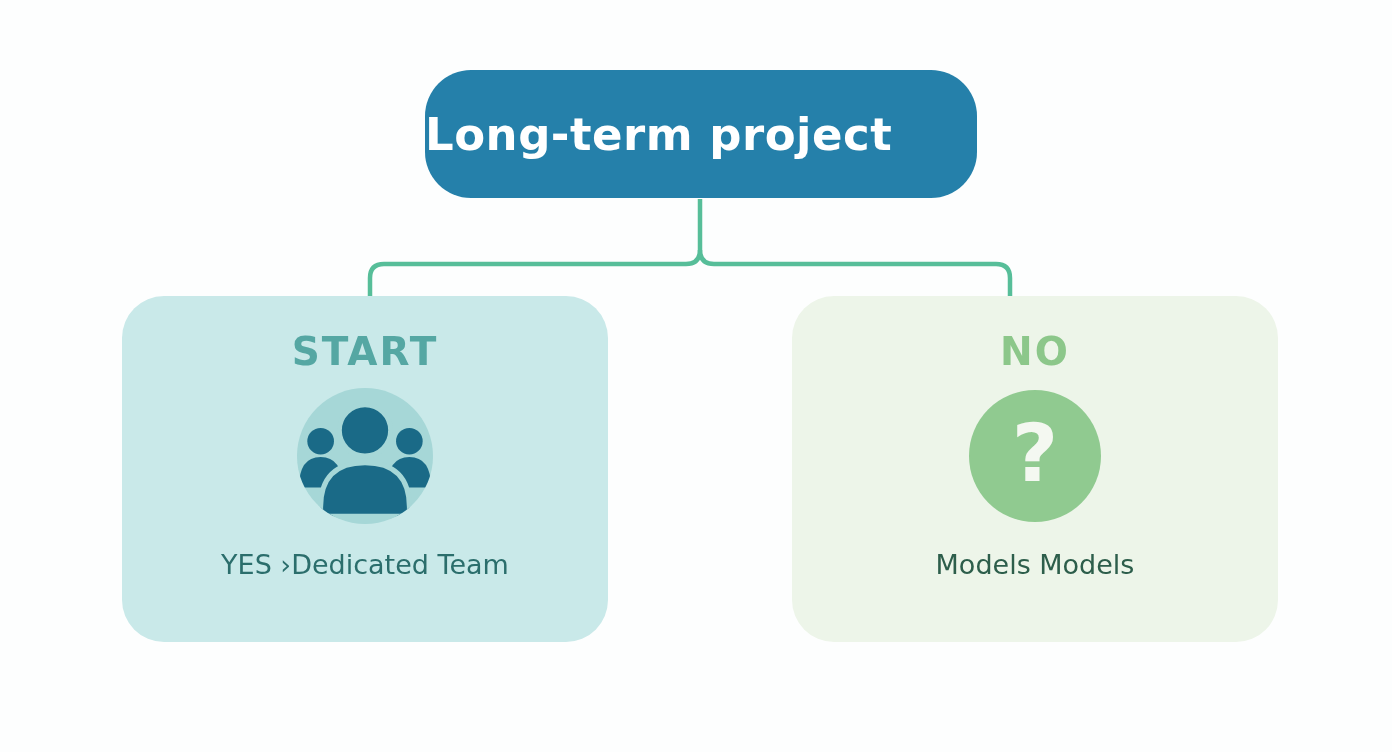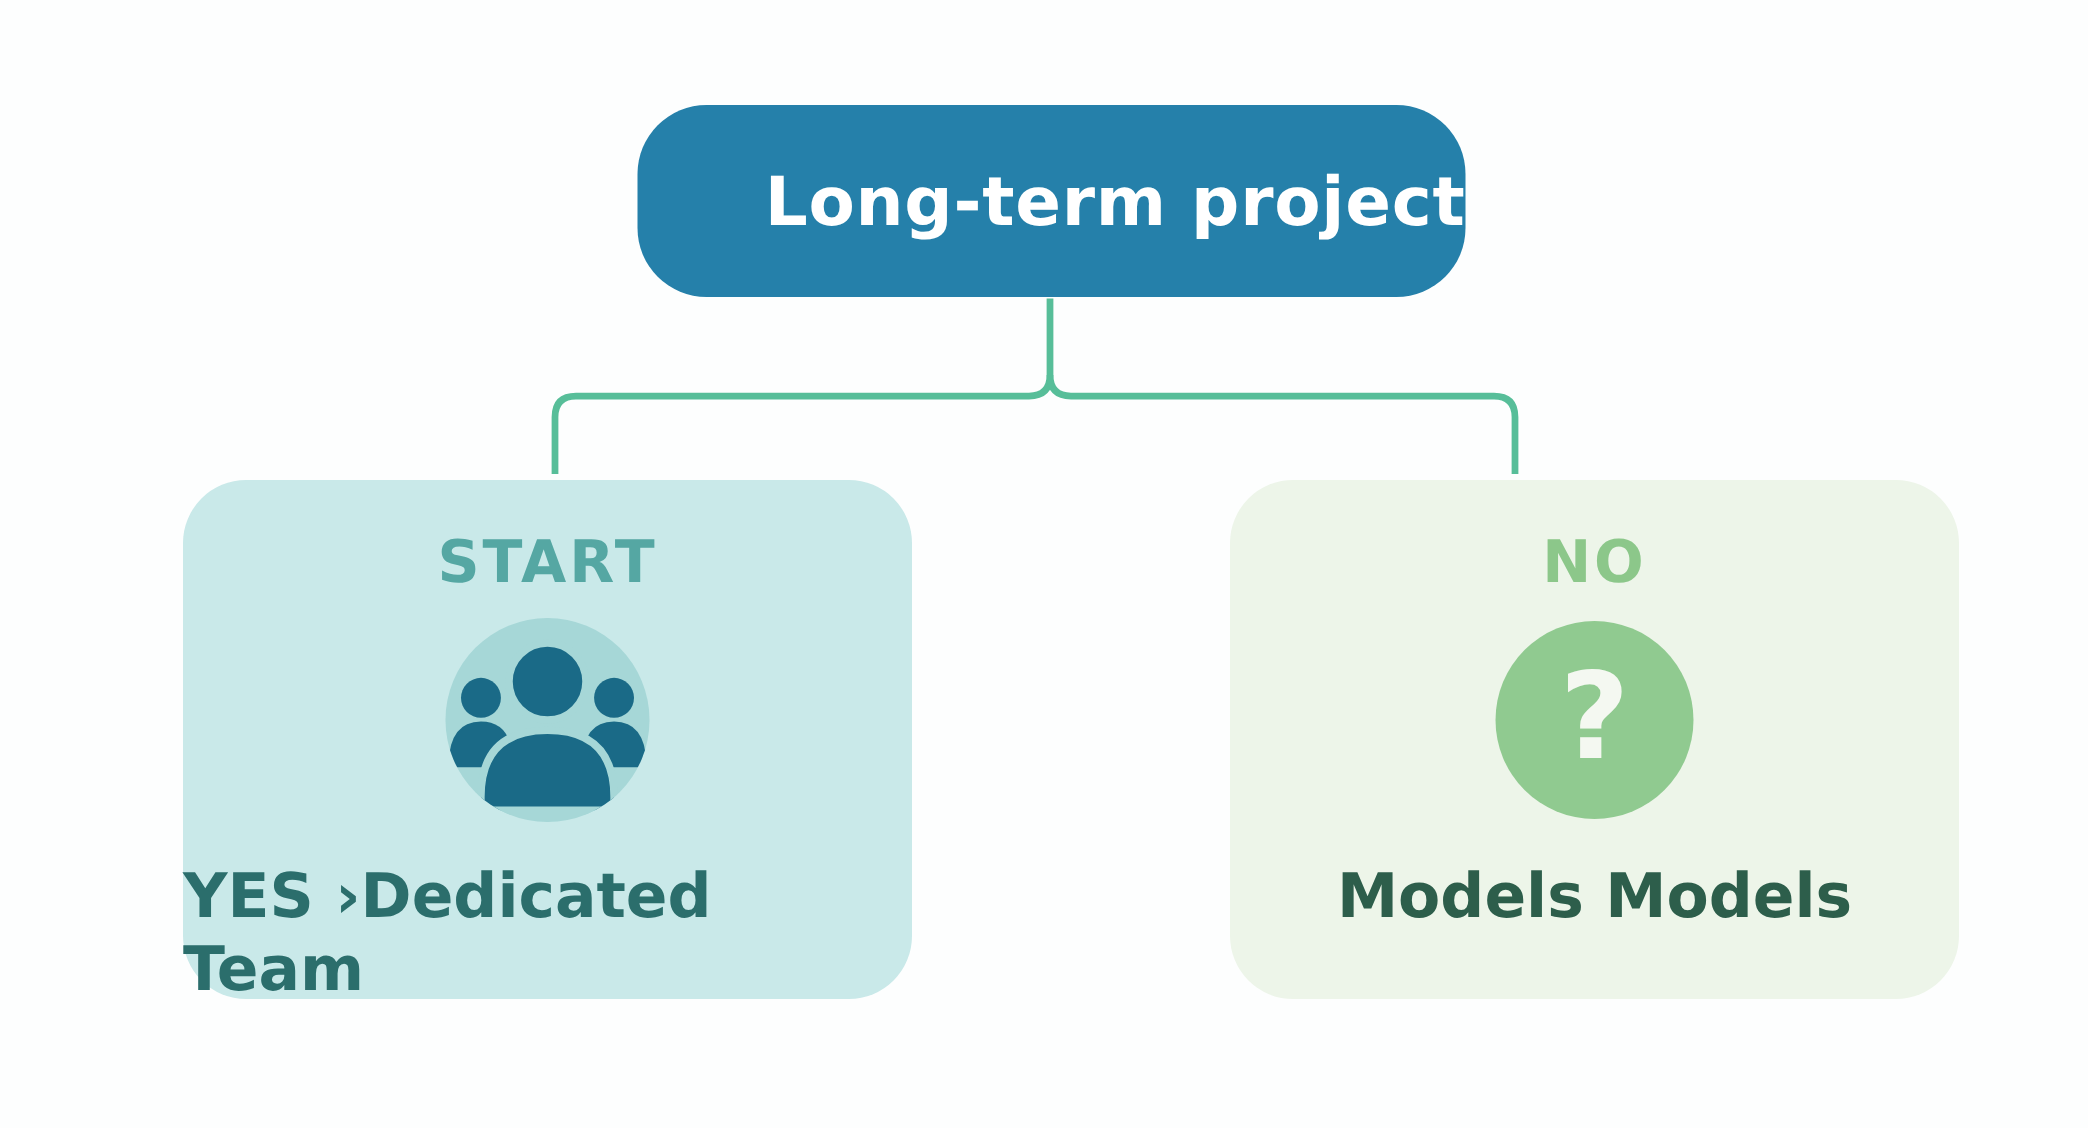--- a/index.html
+++ b/index.html
@@ -18,39 +18,39 @@
     pointer-events: none;
   }
   .root-node {
     position: absolute;
     left: 425px; top: 70px;
     width: 552px; height: 128px;
     background: #2580aa;
     border-radius: 46px;
     display: flex;
     align-items: center;
-    justify-content: flex-end;
+    justify-content: flex-start;
   }
   .root-node .root-label {
     color: #ffffff;
     font-size: 45px;
     font-weight: 700;
     letter-spacing: 0.5px;
   }
   .branch-box {
     position: absolute;
-    top: 320px;
+    top: 296px;
     width: 486px; height: 346px;
     border-radius: 42px;
     display: flex;
     flex-direction: column;
     align-items: center;
   }
   .branch-left  { left: 122px; background: #c9e9e9; }
-  .branch-right { left: 792px; background: #edf5e9; margin-left: 28px; }
+  .branch-right { left: 792px; background: #edf5e9; }
   .branch-heading {
     margin-top: 36px;
     font-size: 39px;
     font-weight: 700;
     letter-spacing: 2px;
     line-height: 1;
   }
   .branch-left  .branch-heading { color: #55a7a3; }
   .branch-right .branch-heading { color: #8cc78a; }
   .icon-wrap {
@@ -70,22 +70,22 @@
   }
   .question-glyph {
     color: #f4f8f1;
     font-size: 80px;
     font-weight: 700;
     line-height: 1;
     transform: translateY(-2px);
   }
   .branch-caption {
     margin-top: 24px;
-    font-size: 41px;
-    font-weight: 700;
+    font-size: 27px;
+    font-weight: 400;
     line-height: 1.2;
   }
   .branch-left  .branch-caption { color: #2b6e6c; }
   .branch-right .branch-caption { color: #2d5e4b; }
 </style>
 </head>
 <body>
 
 <div class="canvas">
 

